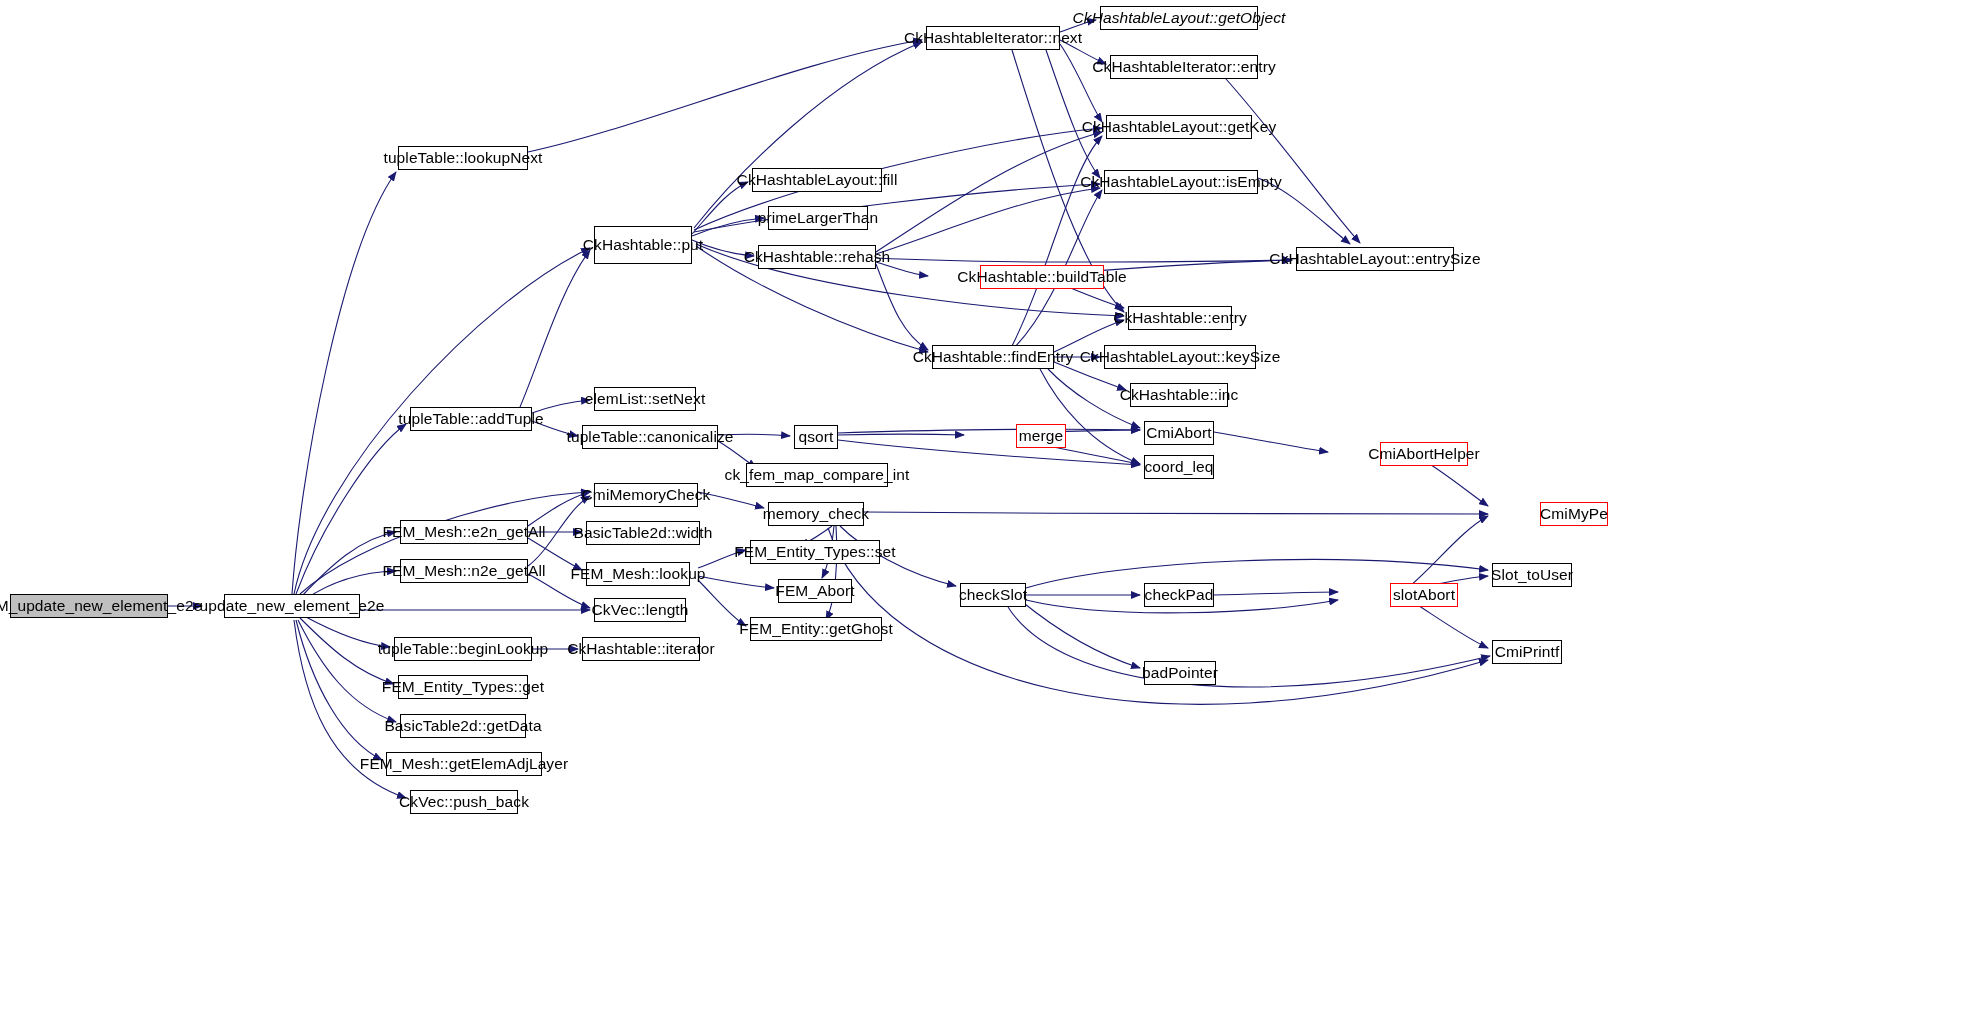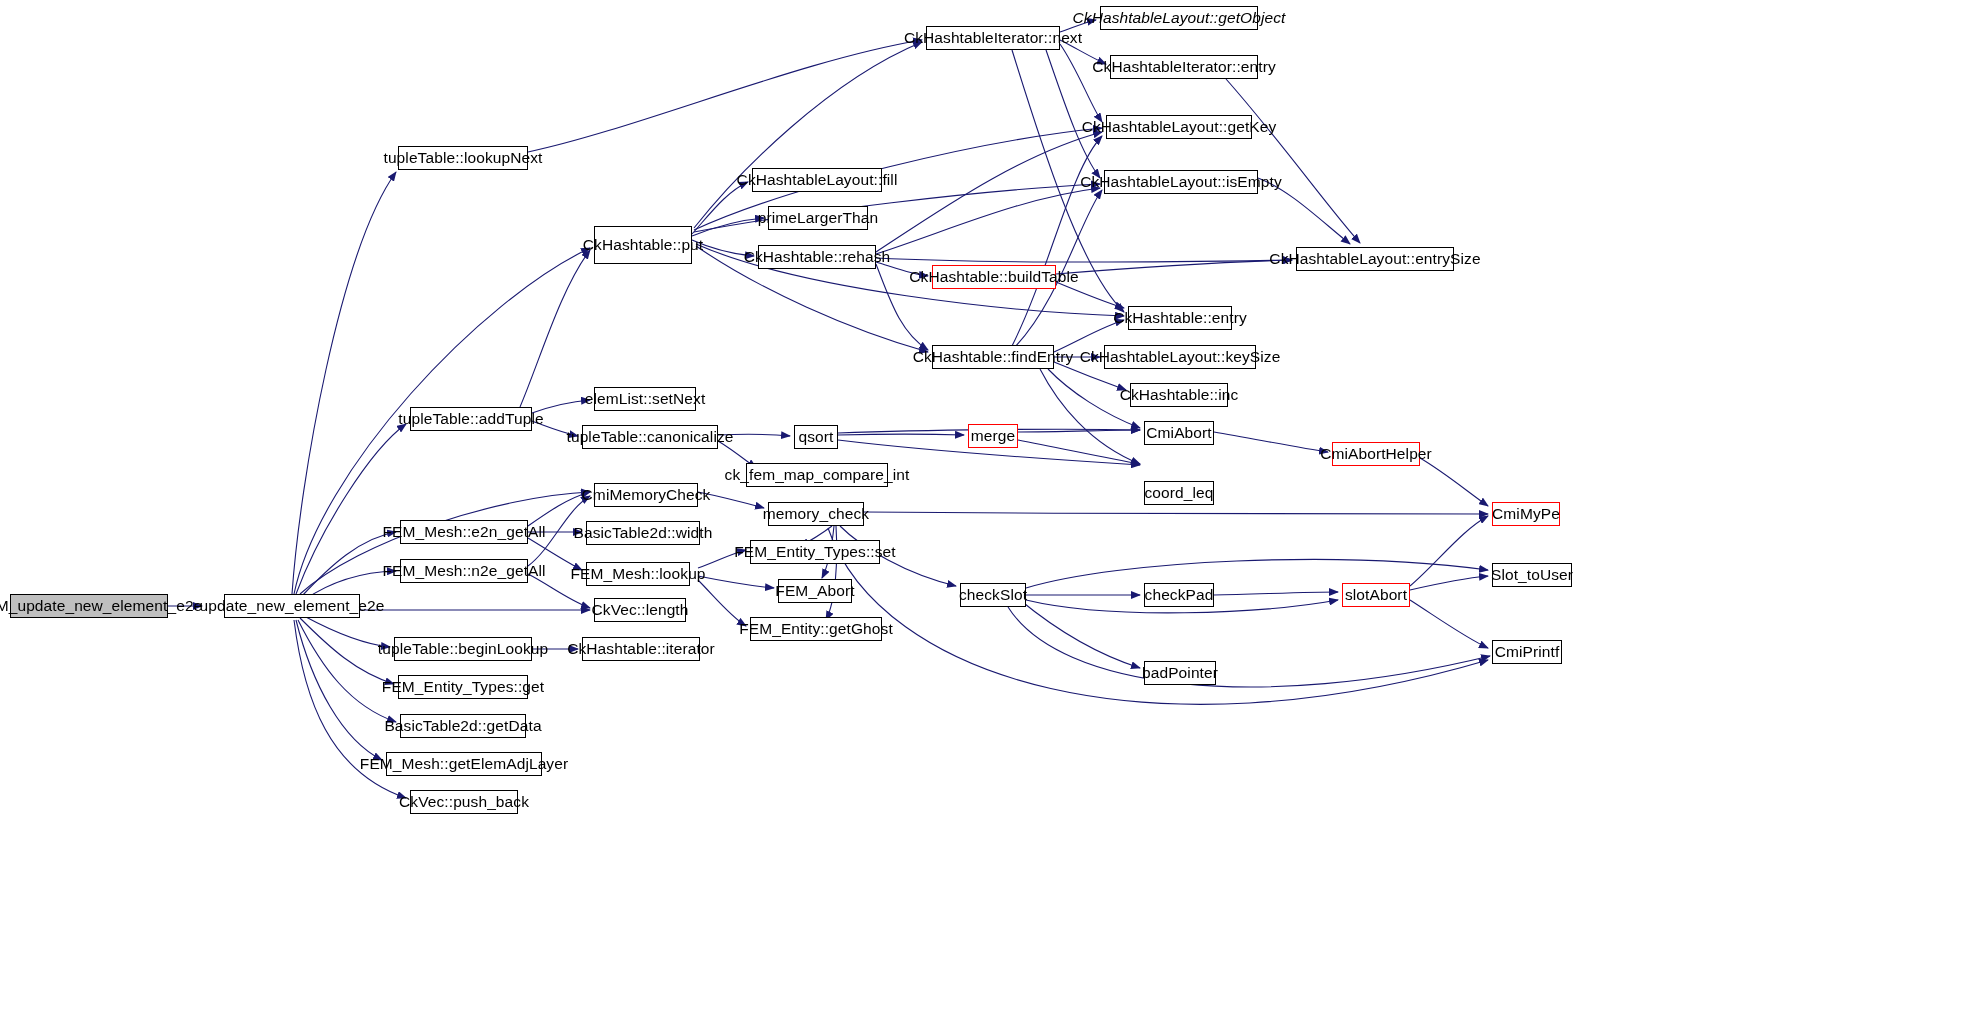--- a/index.html
+++ b/index.html
@@ -34,20 +34,21 @@
     background: #ffffff;
     color: #000000;
     font-size: 15.5px;
     line-height: 1;
     white-space: nowrap;
     letter-spacing: 0.1px;
     padding: 0 6px;
   }
   .node.red {
     border-color: #ff0000;
+    margin-left: 48px;
   }
   .node.filled {
     background: #bfbfbf;
     border-color: #000000;
   }
   .node-label {
     display: block;
   }
 </style>
 </head>
@@ -212,21 +213,21 @@
       </div>
       <div class="node red" style="left: 968px; top: 424px; width: 50px; height: 24px;">
         <span class="node-label">merge</span>
       </div>
       <div class="node" style="left: 746px; top: 463px; width: 142px; height: 24px;">
         <span class="node-label">ck_fem_map_compare_int</span>
       </div>
       <div class="node" style="left: 1144px; top: 421px; width: 70px; height: 24px;">
         <span class="node-label">CmiAbort</span>
       </div>
-      <div class="node" style="left: 1144px; top: 481px; width: 70px; height: 24px;">
+      <div class="node" style="left: 1144px; top: 455px; width: 70px; height: 24px;">
         <span class="node-label">coord_leq</span>
       </div>
       <div class="node red" style="left: 1332px; top: 442px; width: 88px; height: 24px;">
         <span class="node-label">CmiAbortHelper</span>
       </div>
       <div class="node" style="left: 594px; top: 483px; width: 104px; height: 24px;">
         <span class="node-label">CmiMemoryCheck</span>
       </div>
       <div class="node" style="left: 768px; top: 502px; width: 96px; height: 24px;">
         <span class="node-label">memory_check</span>

